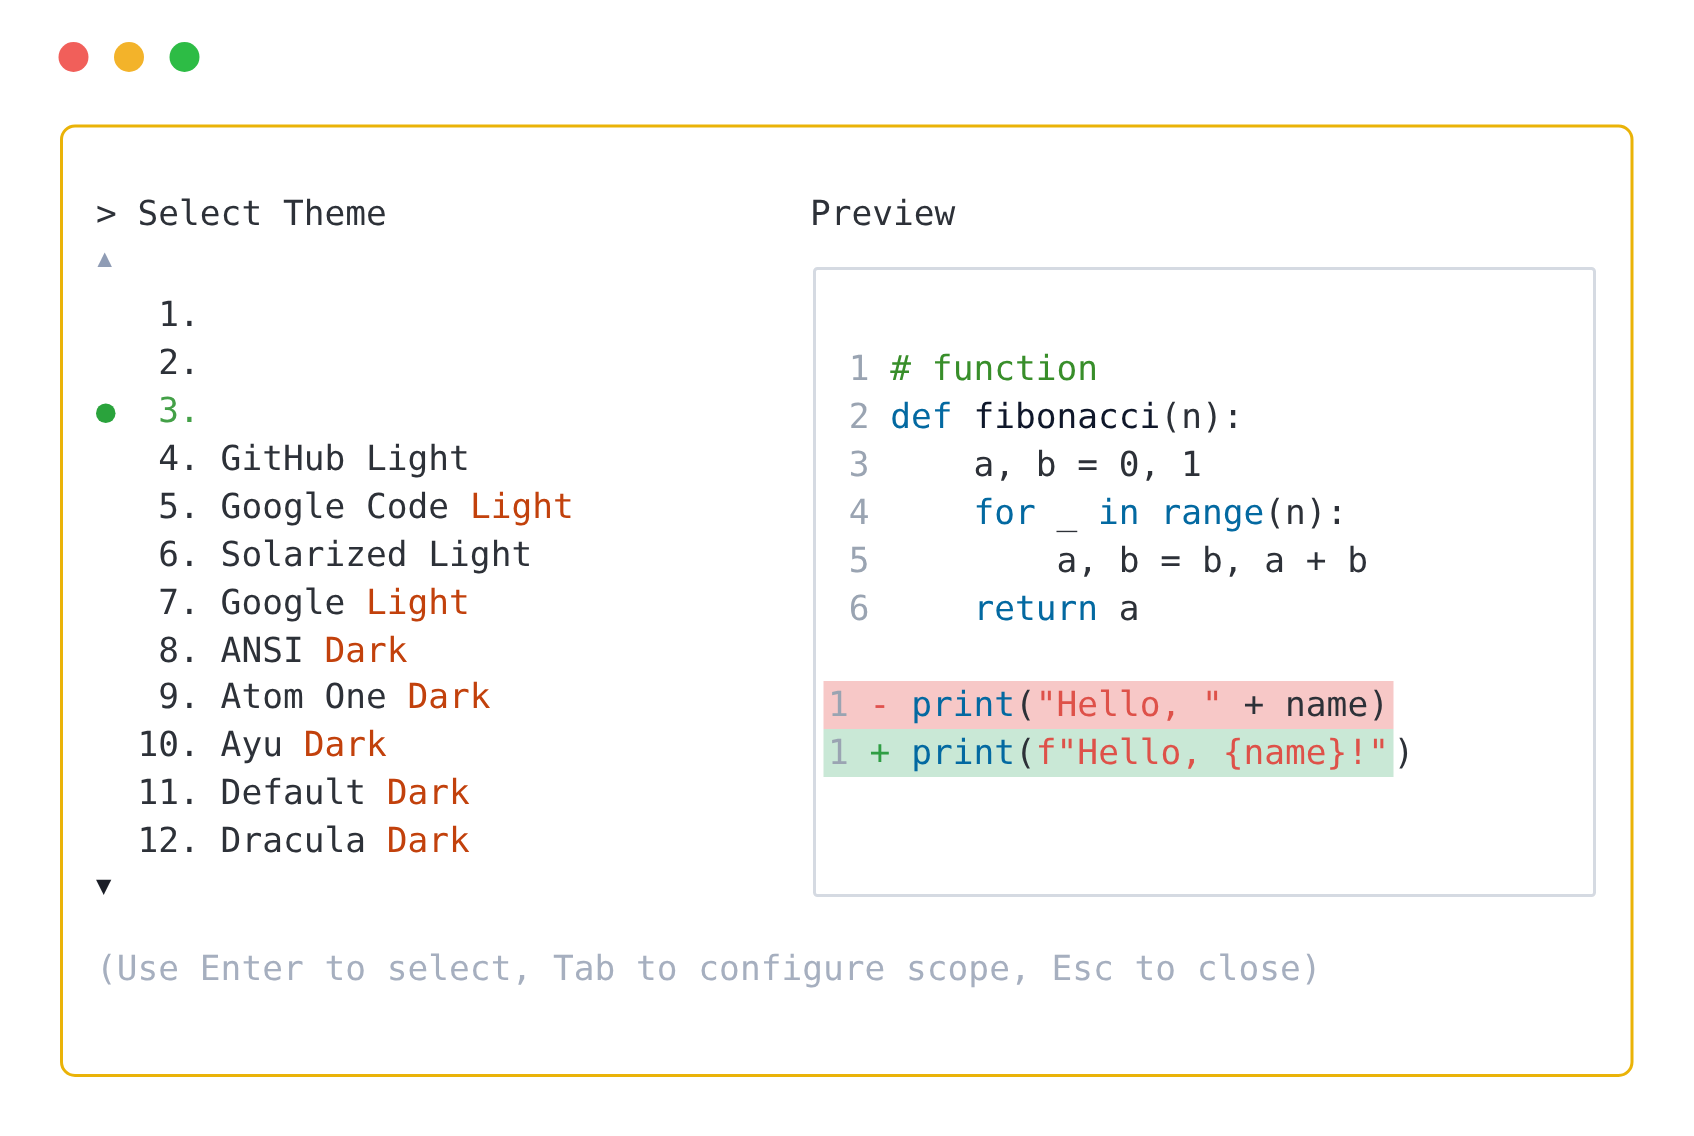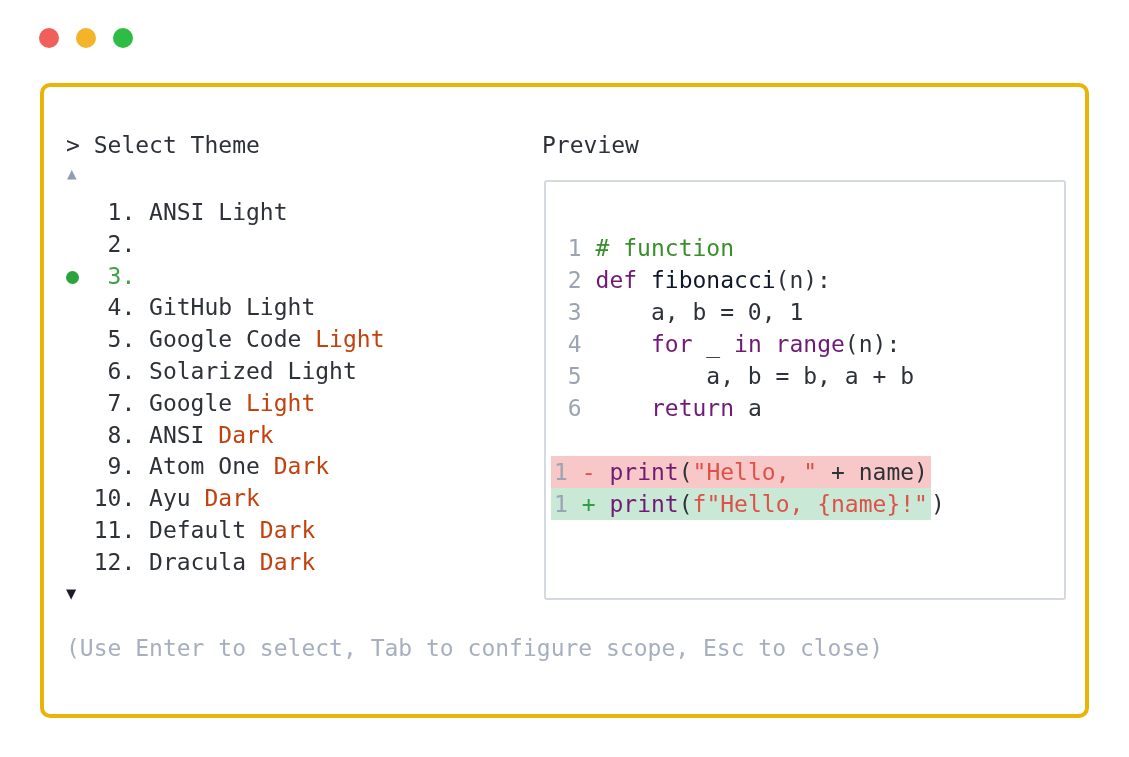--- a/index.html
+++ b/index.html
@@ -16,21 +16,21 @@
   .lights { position: absolute; left: 39px; top: 28px; display: flex; gap: 17px; }
   .light { width: 20px; height: 20px; border-radius: 50%; border: none; padding: 0; cursor: default; }
   .light.red    { background: #f15f5a; }
   .light.yellow { background: #f3b32a; }
   .light.green  { background: #2dbc45; }
 
   
   .panel {
     position: absolute; left: 40px; top: 83px;
     width: 1049px; height: 635px;
-    border: 4px solid #eab308; border-radius: 10px;
+    border: 2px solid #eab308; border-radius: 10px;
     background: #ffffff;
   }
 
   .prompt {
     position: absolute; left: 22px; top: 42px;
     font-size: 23px; line-height: 32px; color: #2d3138;
     white-space: pre;
   }
 
   .up-indicator {
@@ -82,21 +82,21 @@
     padding: 50px 6px 0 8px;
     font-size: 23px; line-height: 32px;
   }
   .cline { white-space: pre; min-height: 32px; }
   .hl { display: inline-block; padding: 0 3px; margin-left: -3px; }
   .hl-red   { background: #f7c8c7; }
   .hl-green { background: #c9e8d6; }
 
   .tk-g  { color: #9aa4b2; }  
   .tk-c  { color: #388e2a; }  
-  .tk-k  { color: #701a75; }  
+  .tk-k  { color: #0369a1; }  
   .tk-f  { color: #0f172a; }  
   .tk-s  { color: #de5149; }  
   .tk-p  { color: #2d3138; }  
   .tk-r  { color: #e0524e; }  
   .tk-gn { color: #2f9e44; }  
 </style>
 </head>
 <body>
 
 <div class="lights">
@@ -105,21 +105,21 @@
   <button class="light green"></button>
 </div>
 
 <div class="panel">
 
   <div class="prompt">&gt; Select Theme</div>
 
   <button class="up-indicator">▲</button>
 
   <div class="theme-list">
-      <div class="trow"><span class="mk"></span><span class="num">  1.</span><span class="nm"> ANSI Light</span></div>
+      <div class="trow"><span class="mk"></span><span class="num">  1.</span></div>
       <div class="trow"><span class="mk"></span><span class="num">  2.</span></div>
       <div class="trow sel"><span class="mk"><i class="dot"></i></span><span class="num">  3.</span></div>
       <div class="trow"><span class="mk"></span><span class="num">  4.</span><span class="nm"> GitHub Light</span></div>
       <div class="trow"><span class="mk"></span><span class="num">  5.</span><span class="nm"> Google Code</span><span class="dim"> Light</span></div>
       <div class="trow"><span class="mk"></span><span class="num">  6.</span><span class="nm"> Solarized Light</span></div>
       <div class="trow"><span class="mk"></span><span class="num">  7.</span><span class="nm"> Google</span><span class="dim"> Light</span></div>
       <div class="trow"><span class="mk"></span><span class="num">  8.</span><span class="nm"> ANSI</span><span class="dim"> Dark</span></div>
       <div class="trow"><span class="mk"></span><span class="num">  9.</span><span class="nm"> Atom One</span><span class="dim"> Dark</span></div>
       <div class="trow"><span class="mk"></span><span class="num"> 10.</span><span class="nm"> Ayu</span><span class="dim"> Dark</span></div>
       <div class="trow"><span class="mk"></span><span class="num"> 11.</span><span class="nm"> Default</span><span class="dim"> Dark</span></div>

